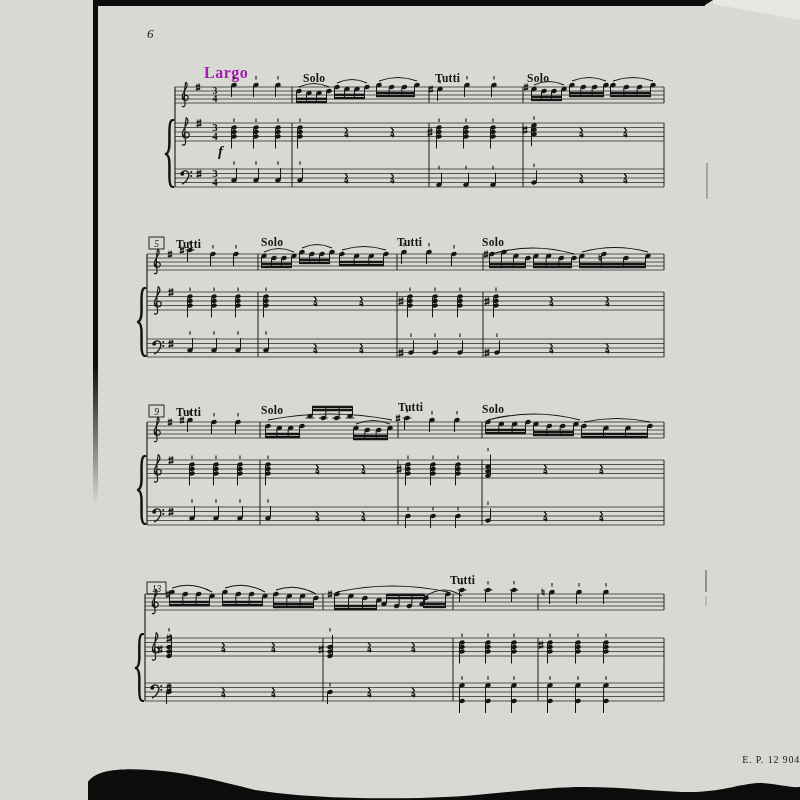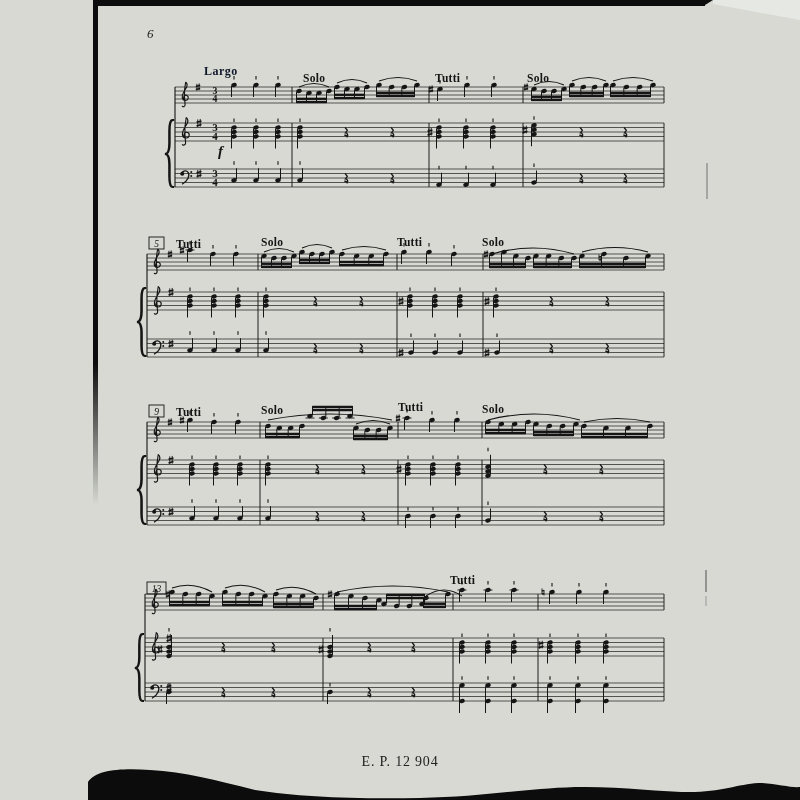--- a/index.html
+++ b/index.html
@@ -1,21 +1,21 @@
 <!DOCTYPE html>
 <html><head>
 <meta charset="utf-8">
 <style>
   html,body{margin:0;padding:0;background:#b9bbb5;}
   #page{position:relative;width:800px;height:800px;background:#d7d9d2;overflow:hidden;
         font-family:"Liberation Serif", serif;}
   .abs{position:absolute;}
   #page-number{left:147px;top:26px;font-style:italic;font-size:13px;color:#1d1d1d;}
-  #tempo{left:204px;top:64px;font-weight:bold;font-size:12px;color:#0f172a;letter-spacing:.5px;}
-  #plate{left:0;right:0;top:754px;text-align:center;font-size:14px;letter-spacing:.8px;color:#222;}
+  #tempo{left:204px;top:64px;font-weight:bold;font-size:16px;color:#a21caf;letter-spacing:.5px;}
+  #plate{left:0;right:0;top:754px;text-align:right;font-size:10px;letter-spacing:.8px;color:#222;}
   svg text{font-family:"Liberation Serif", serif;}
 </style>
 </head>
 <body>
 
 <div id="page">
   <div class="abs" id="page-number">6</div>
   <div class="abs" id="tempo">Largo</div>
   <div class="abs" id="plate">E. P. 12 904</div>
   <svg id="score" width="800" height="800" viewBox="0 0 800 800" style="position:absolute;left:0;top:0;">

